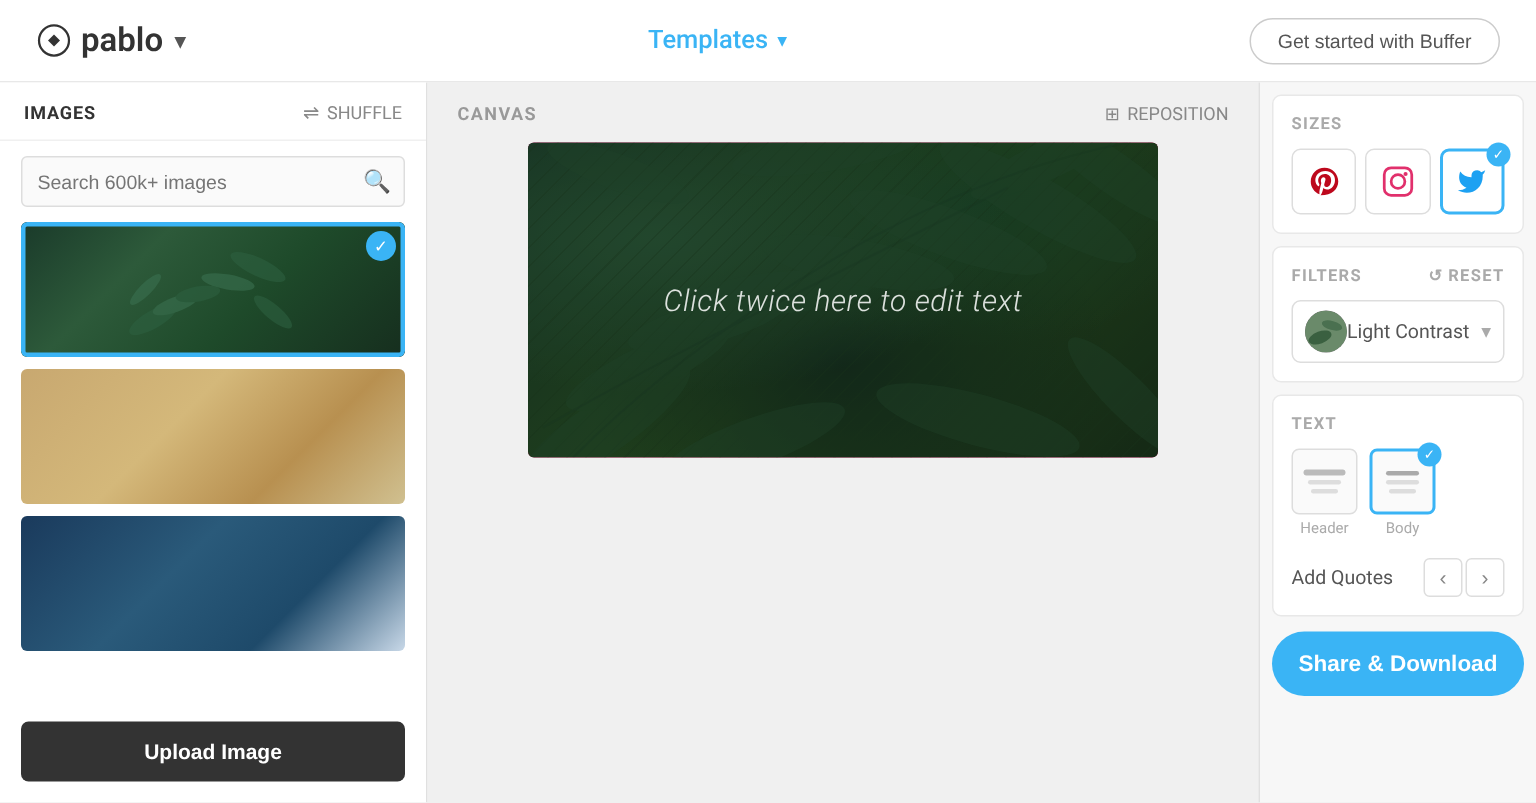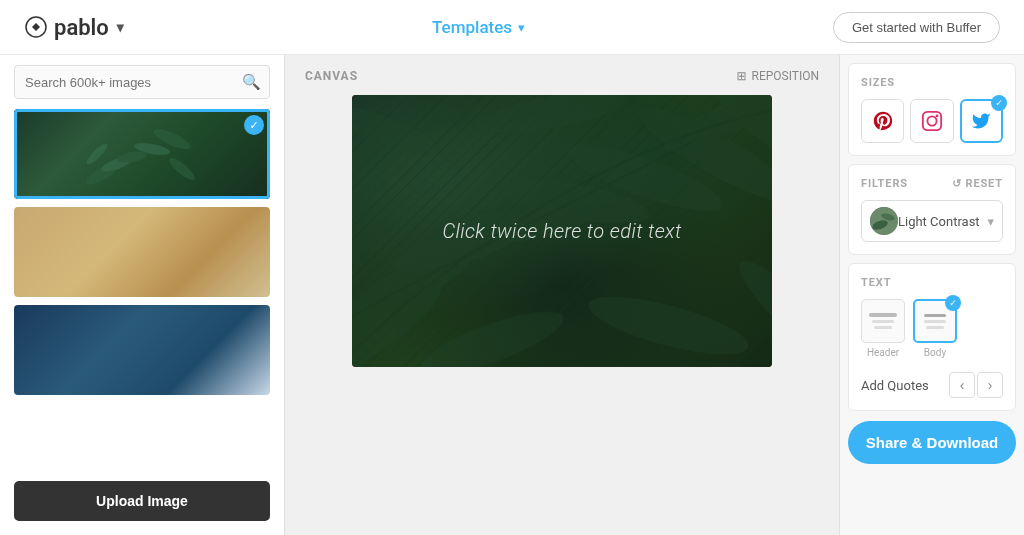--- a/index.html
+++ b/index.html
@@ -215,21 +215,21 @@
       display: flex;
       align-items: center;
       gap: 5px;
       font-size: 12px;
       color: #888;
       cursor: pointer;
     }
     .canvas-frame {
       width: 100%;
       max-width: 420px;
-      height: 272px;
+      height: 210px;
       border-radius: 4px;
       overflow: hidden;
       position: relative;
       background: #be185d;
       margin: 0 auto;
     }
     .canvas-bg-fern {
       width: 100%;
       height: 100%;
       position: relative;
@@ -501,20 +501,27 @@
   <div class="header-nav">
     <span>Templates</span>
     <span class="nav-chevron">▾</span>
   </div>
   <button class="header-btn">Get started with Buffer</button>
 </div>
 
 <div class="main">
 
   <div class="sidebar">
+    <div class="sidebar-tabs">
+      <span class="sidebar-tab-images">IMAGES</span>
+      <div class="sidebar-tab-shuffle">
+        <span class="shuffle-icon">⇌</span>
+        <span>SHUFFLE</span>
+      </div>
+    </div>
 
     <div class="search-bar">
       <input type="text" placeholder="Search 600k+ images" style="">
       <span class="search-icon-svg">🔍</span>
     </div>
 
     <div class="images-grid">
 
       <div class="image-thumb selected">
         <div class="img-fern">

